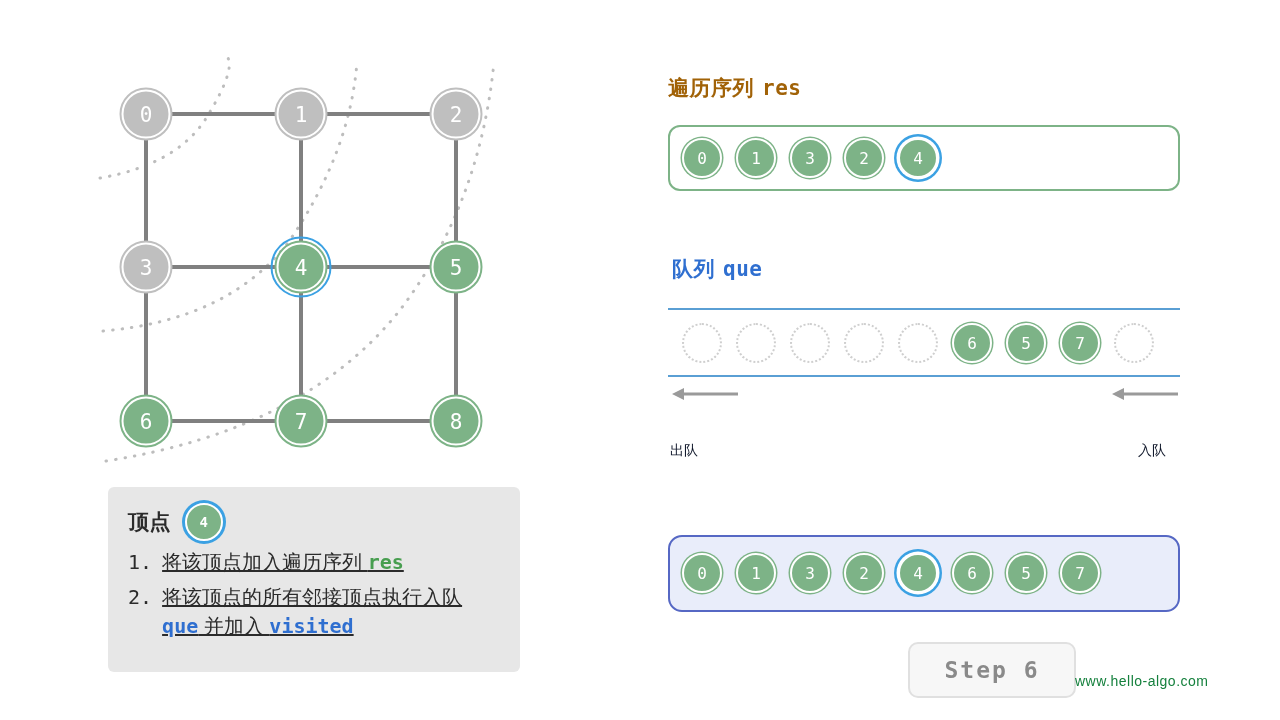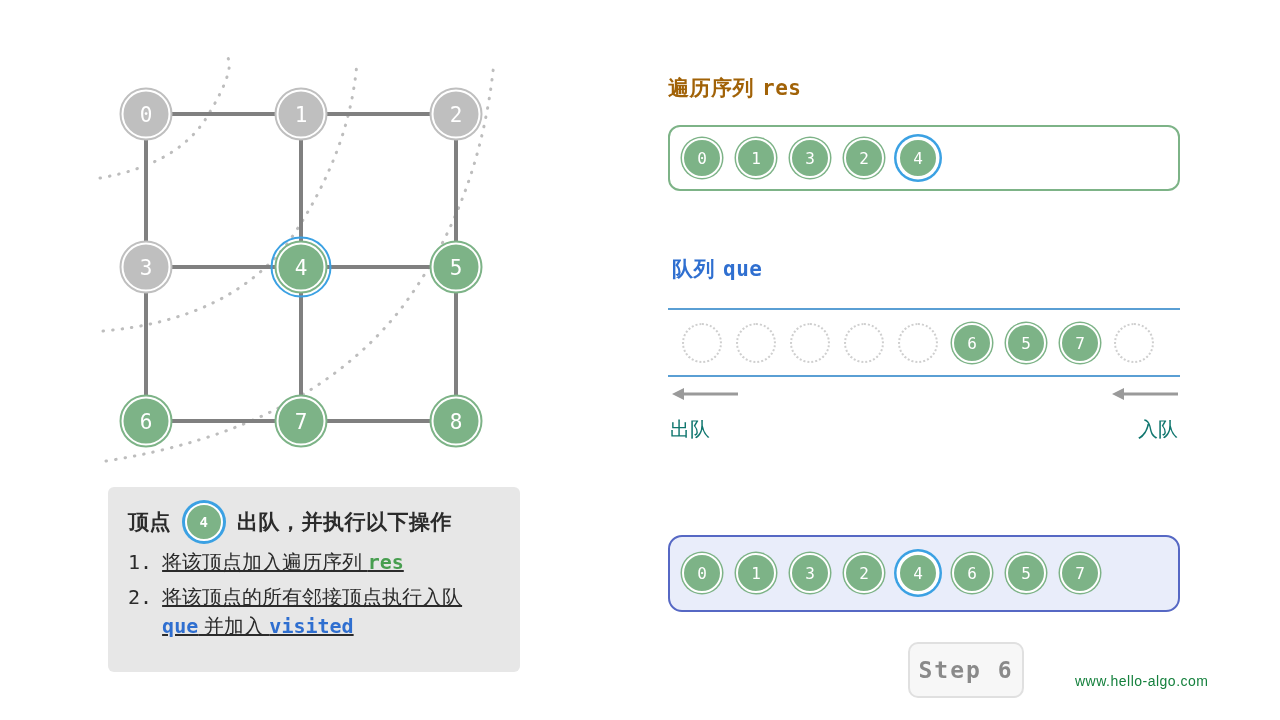--- a/index.html
+++ b/index.html
@@ -85,26 +85,26 @@
   #res-row{left:22px;top:138px;gap:14px;}
   #que-row{left:22px;top:323px;gap:14px;}
   #visited-row{left:22px;top:553px;gap:14px;}
 
   .q-line{position:absolute;left:8px;width:512px;height:2px;background:#5a9fd4;}
   #q-line-top{top:308px;}
   #q-line-bot{top:375px;}
 
   #arrow-out{position:absolute;left:10px;top:386px;width:70px;height:18px;}
   #arrow-in{position:absolute;left:450px;top:386px;width:70px;height:18px;}
-  .lbl{position:absolute;font-size:20px;color:#0f766e;}
+  .lbl{position:absolute;font-size:14px;color:#0f172a;margin-top:26px;}
   #lbl-out{left:10px;top:416px;}
   #lbl-in{left:478px;top:416px;}
 
   #step-badge{
-    position:absolute;left:248px;top:642px;width:116px;height:56px;
+    position:absolute;left:248px;top:642px;width:168px;height:56px;
     box-sizing:border-box;background:#f7f7f7;border:2px solid #e0e0e0;
     border-radius:10px;display:flex;align-items:center;justify-content:center;
     color:#8a8a8a;font-size:23px;font-weight:bold;letter-spacing:2px;
     font-family:"DejaVu Sans Mono","Liberation Mono",monospace;
   }
   #watermark{
     position:absolute;left:415px;top:673px;
     font-size:14px;color:#15803d;letter-spacing:0.5px;
     font-family:Liberation Sans, sans-serif;
     white-space:nowrap;
@@ -184,21 +184,20 @@
             <text x="456" y="422">8</text>
           </g>
         </g>
     </svg>
   </div>
 
   <div id="caption-box">
     <div class="cap-line1">
       <span>顶点</span>
       <span class="cap-chip">4</span>
-      <span>出队，并执行以下操作</span>
     </div>
     <div id="caption-items">
         <div class="cap-item">
           <span class="cap-num">1.</span>
           <span class="cap-text"><span>将该顶点加入遍历序列 </span><span class="mono c-green">res</span></span>
         </div>
         <div class="cap-item">
           <span class="cap-num">2.</span>
           <span class="cap-text"><span>将该顶点的所有邻接顶点执行入队 </span><span class="mono c-blue">que</span><span> 并加入 </span><span class="mono c-blue">visited</span></span>
         </div>

